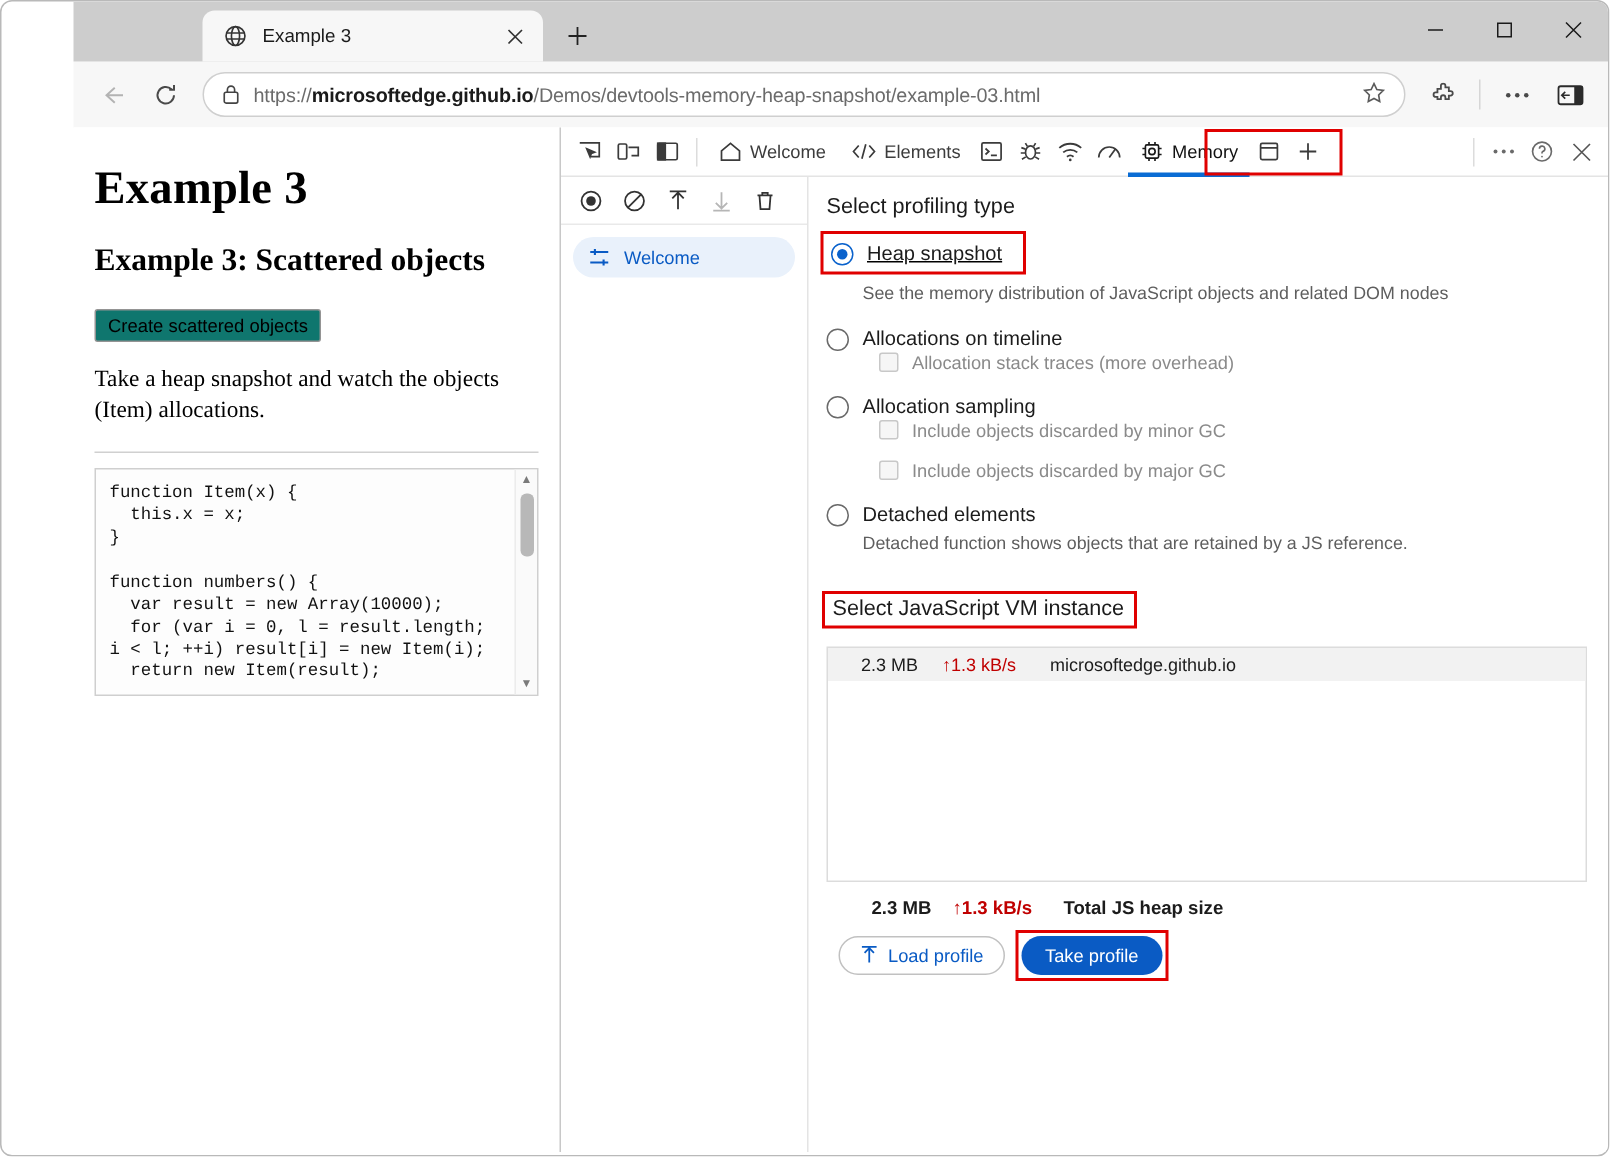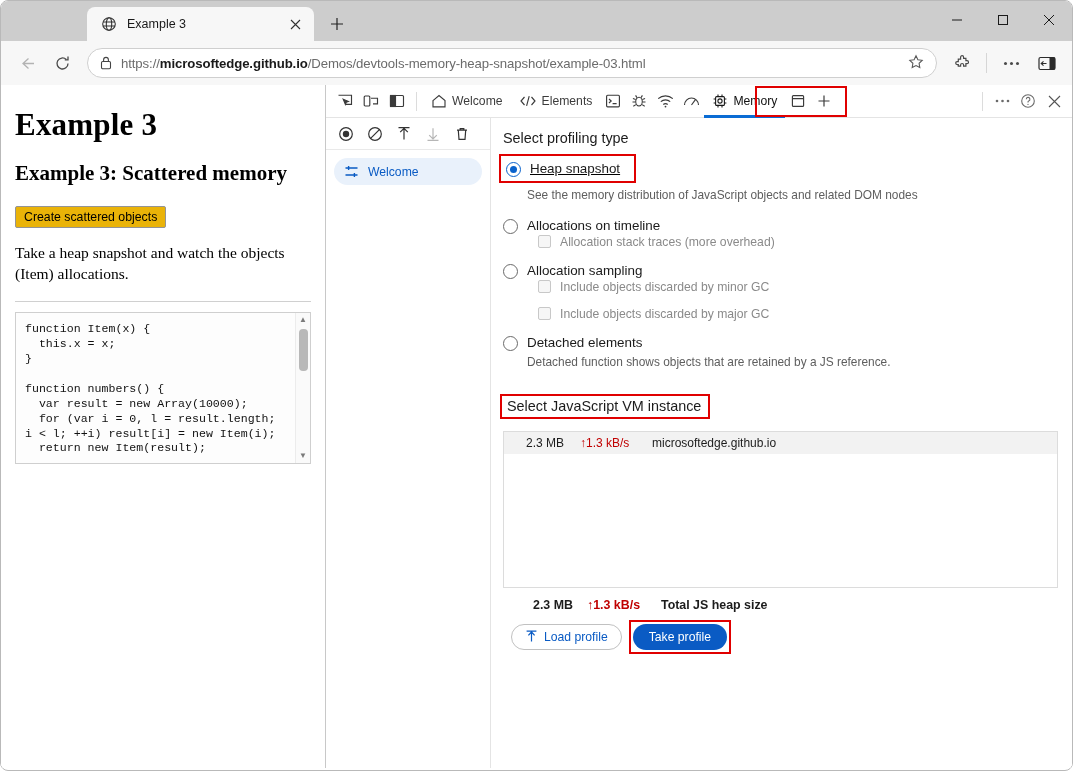--- a/index.html
+++ b/index.html
@@ -9,20 +9,21 @@
     background: #ffffff;
     overflow: hidden;
   }
   .window {
     position: relative;
     width: 1073px; height: 771px;
     background: #ffffff;
     border: 1px solid #b9b9b9;
     border-radius: 8px;
     overflow: hidden;
+    padding-left: 48px;
   }
 
   
   .tabstrip {
     height: 40px;
     background: #cdcdcd;
     display: flex;
     align-items: flex-end;
     padding-left: 86px;
     position: relative;
@@ -124,21 +125,21 @@
     font-size: 31px; font-weight: 700; color: #000;
     margin: 14px 0 18px 0; letter-spacing: 0.2px;
   }
   .page h2 {
     font-size: 21px; font-weight: 700; color: #000;
     margin: 0 0 20px 0;
   }
   .page-btn {
     font-family: "Liberation Sans", sans-serif;
     font-size: 12.3px;
-    background: #eab308;
+    background: #0f766e;
     border: 1px solid #949494;
     border-radius: 2px;
     padding: 3px 8px;
     color: #000;
     margin-bottom: 15px;
   }
   .page p {
     font-size: 15.5px; color: #000; line-height: 1.35;
     margin-bottom: 16px;
   }
@@ -451,21 +452,21 @@
         </svg>
       </div>
     </div>
   </div>
 
   <div class="content">
 
     <div class="page">
       <div class="page-inner">
         <h1>Example 3</h1>
-        <h2>Example 3: Scattered memory</h2>
+        <h2>Example 3: Scattered objects</h2>
         <button class="page-btn">Create scattered objects</button>
         <p>Take a heap snapshot and watch the objects (Item) allocations.</p>
         <hr>
         <div class="codebox">
           <pre>function Item(x) {
   this.x = x;
 }
 
 function numbers() {
   var result = new Array(10000);

